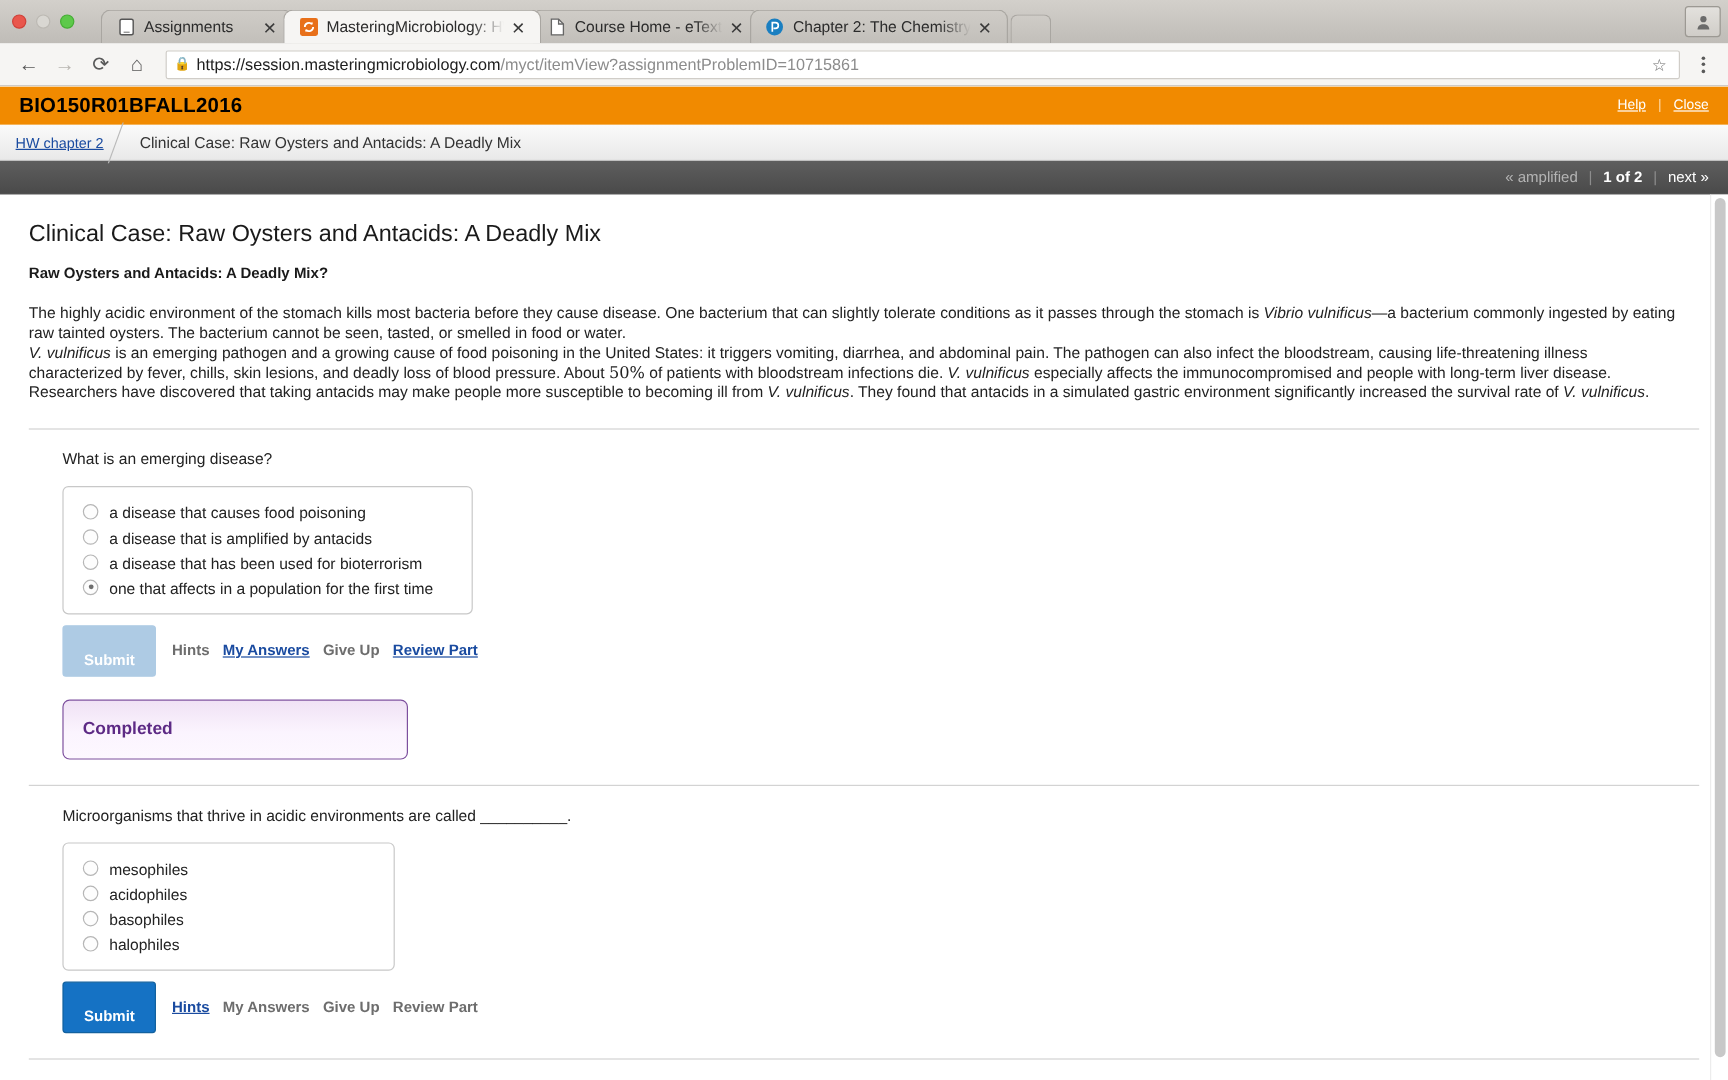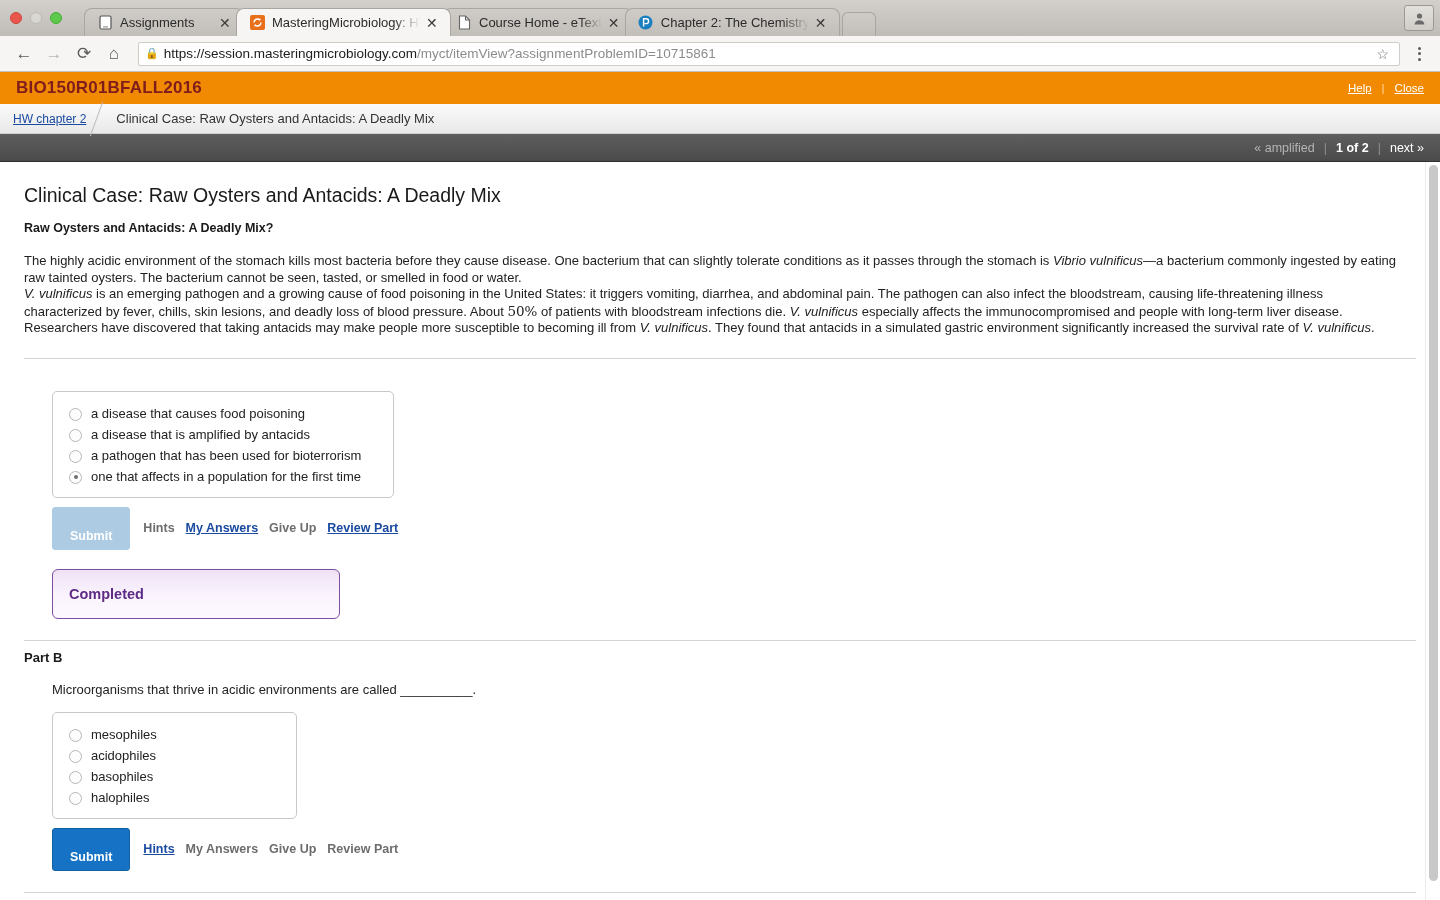--- a/index.html
+++ b/index.html
@@ -120,21 +120,21 @@
   
   .app { position: relative; width: 1440px; height: 828px; background: #fff; overflow: hidden;}
 
   .orange-bar {
     height: 32px;
     background: #f18a00;
     display: flex; align-items: center;
     padding: 0 16px;
   }
   .course-id {
-    color: #7f1d1d;
+    color: #000000;
     font-size: 17px;
     font-weight: bold;
     letter-spacing: .2px;
   }
   .orange-links { margin-left: auto; display: flex; align-items: center; gap: 10px; }
   .orange-links a { color: #ffffff; font-size: 11.5px; text-decoration: underline; }
   .orange-sep { color: #ffd9a6; font-size: 11.5px; }
 
   .breadcrumb {
     height: 30px;
@@ -213,23 +213,23 @@
 
   .choice-box {
     border: 1px solid #c8c8c8;
     border-radius: 5px;
     margin-top: 15px;
     padding: 14px 16px 13px 16px;
     display: inline-block;
     background: #fff;
   }
   .choice-box.wide { width: 342px; }
-  .choice-box.narrow { width: 245px; }
+  .choice-box.narrow { width: 277px; }
   .choice {
-    display: flex; align-items: flex-end;
+    display: flex; align-items: flex-start;
     margin: 0 0 6px 0;
     font-size: 13px; color: #222;
   }
   .choice:last-child { margin-bottom: 0; }
   .radio {
     width: 13px; height: 13px; flex: 0 0 13px;
     border-radius: 50%;
     border: 1px solid #b6b6b6;
     background: #fdfdfd;
     margin-right: 9px;
@@ -401,33 +401,34 @@
       <h1 class="page-title">Clinical Case: Raw Oysters and Antacids: A Deadly Mix</h1>
       <div class="sub-title">Raw Oysters and Antacids: A Deadly Mix?</div>
 
       <div class="intro">
         <p><span>The highly acidic environment of the stomach kills most bacteria before they cause disease. One bacterium that can slightly tolerate conditions as it passes through the stomach is </span><i>Vibrio vulnificus</i><span>—a bacterium commonly ingested by eating raw tainted oysters. The bacterium cannot be seen, tasted, or smelled in food or water.</span></p>
         <p><i>V. vulnificus</i><span> is an emerging pathogen and a growing cause of food poisoning in the United States: it triggers vomiting, diarrhea, and abdominal pain. The pathogen can also infect the bloodstream, causing life-threatening illness characterized by fever, chills, skin lesions, and deadly loss of blood pressure. About </span><span class="mathnum">50%</span><span> of patients with bloodstream infections die. </span><i>V. vulnificus</i><span> especially affects the immunocompromised and people with long-term liver disease. Researchers have discovered that taking antacids may make people more susceptible to becoming ill from </span><i>V. vulnificus</i><span>. They found that antacids in a simulated gastric environment significantly increased the survival rate of </span><i>V. vulnificus</i><span>.</span></p>
       </div>
 
       <hr class="hr">
       <div class="q-block">
+        <div class="q-text">What is an emerging disease?</div>
 
         <div class="choice-box wide">
           <label class="choice">
             <span class="radio"></span>
             <span>a disease that causes food poisoning</span>
           </label>
           <label class="choice">
             <span class="radio"></span>
             <span>a disease that is amplified by antacids</span>
           </label>
           <label class="choice">
             <span class="radio"></span>
-            <span>a pathogen that has been used for bioterrorism</span>
+            <span>a disease that has been used for bioterrorism</span>
           </label>
           <label class="choice">
             <span class="radio checked"></span>
             <span>one that affects in a population for the first time</span>
           </label>
         </div>
 
         <div class="actions">
           <span class="btn-submit disabled">Submit</span>
           <span class="act-link off">Hints</span>
@@ -435,21 +436,20 @@
           <span class="act-link off">Give Up</span>
           <span class="act-link on">Review Part</span>
         </div>
 
         <div class="completed-box">
           <span class="completed-text">Completed</span>
         </div>
       </div>
 
       <hr class="hr">
-      <div class="part-head">Part B</div>
       <div class="q-block">
         <div class="q-text"><span>Microorganisms that thrive in acidic environments are called </span><span class="blank">__________</span><span>.</span></div>
 
         <div class="choice-box narrow">
           <label class="choice">
             <span class="radio"></span>
             <span>mesophiles</span>
           </label>
           <label class="choice">
             <span class="radio"></span>

